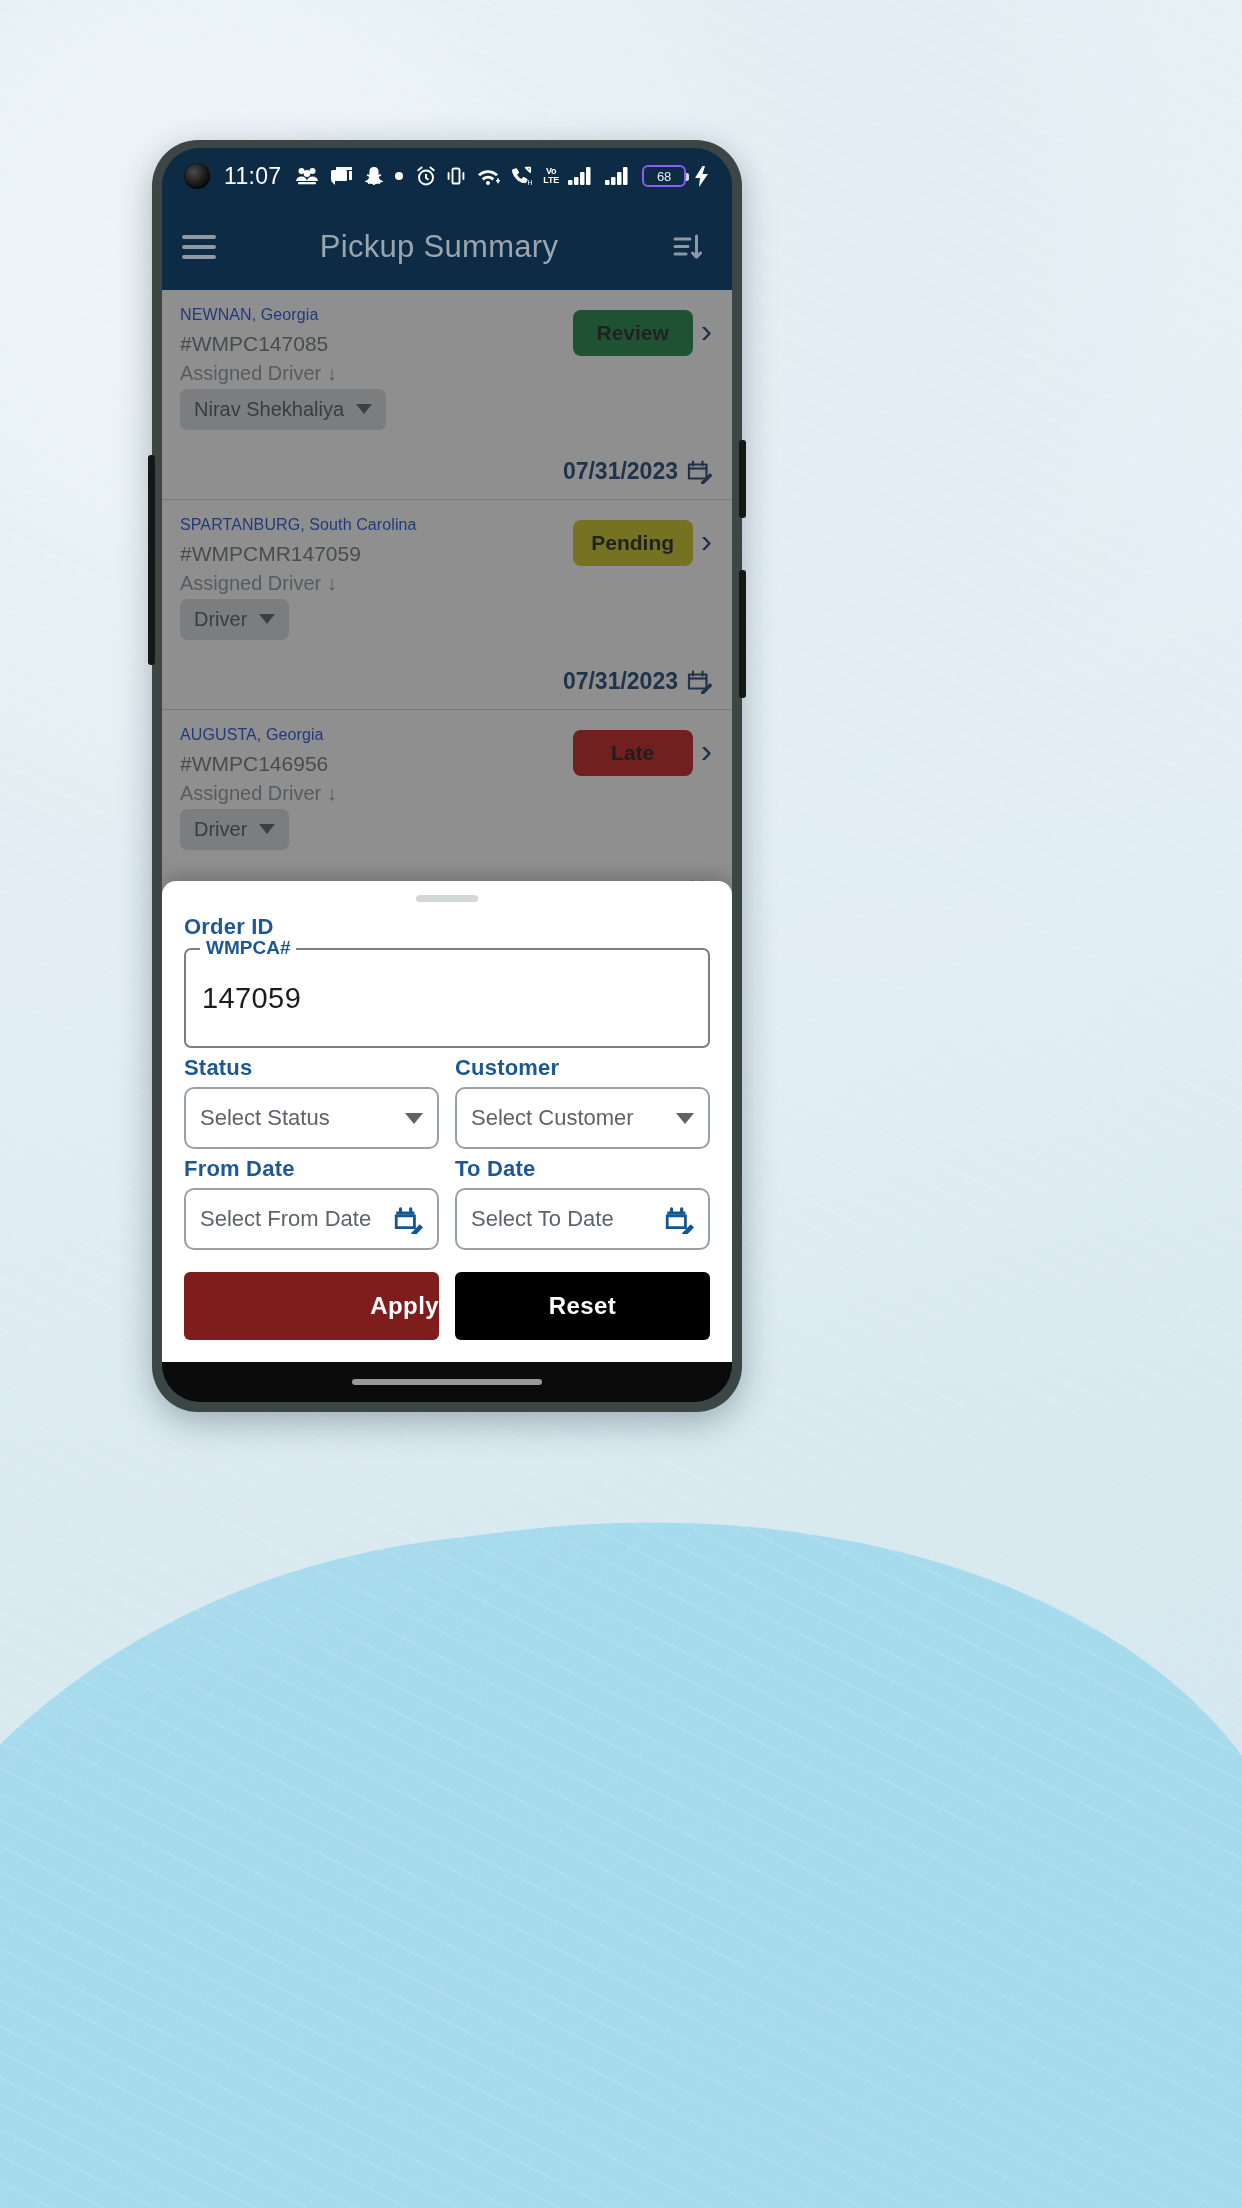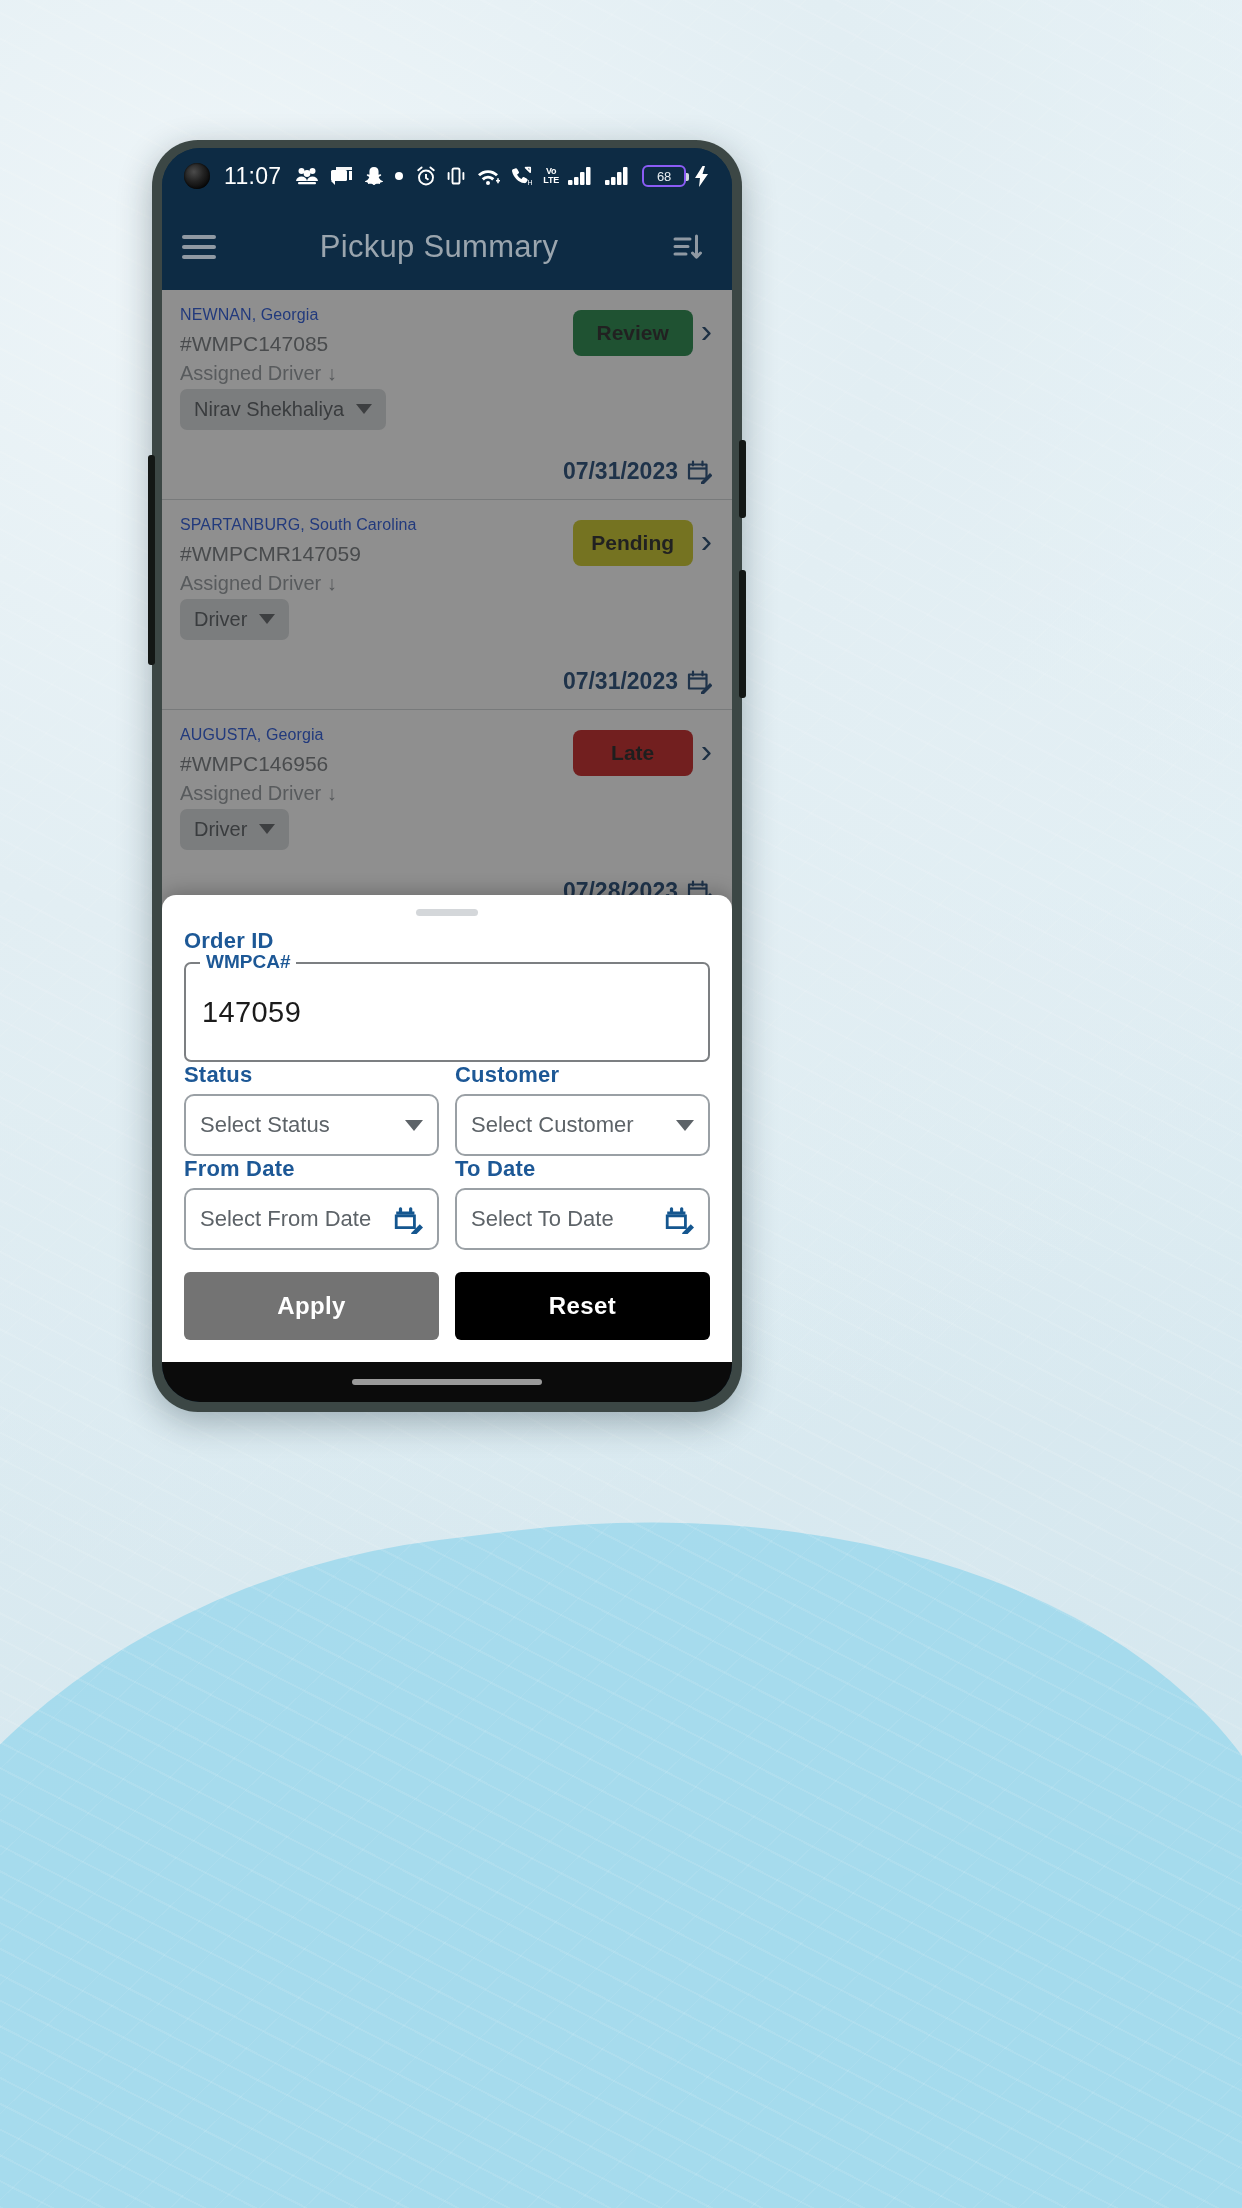--- a/index.html
+++ b/index.html
@@ -213,21 +213,21 @@
     display: flex; align-items: center;
     padding: 0 16px;
     margin-top: 8px;
   }
   .outlined legend {
     position: absolute; top: -13px; left: 14px;
     background: #fff; padding: 0 6px;
     color: #1d5896; font-size: 19px; font-weight: 600;
   }
   .outlined .val { font-size: 29px; color: #1b1b1b; letter-spacing: .4px; }
-  .two-col { display: flex; gap: 16px; margin-top: 0; }
+  .two-col { display: flex; gap: 16px; margin-top: 7px; }
   .col { flex: 1 1 0; min-width: 0; }
   .select-box, .date-box {
     border: 2px solid #9aa0a5; border-radius: 10px;
     height: 62px; display: flex; align-items: center;
     padding: 0 14px; margin-top: 6px;
     background: #fff;
   }
   .select-box .ph, .date-box .ph {
     flex: 1 1 auto; color: #5d6368; font-size: 22px;
     white-space: nowrap; overflow: hidden; text-overflow: ellipsis;
@@ -237,21 +237,21 @@
     border-left: 9px solid transparent; border-right: 9px solid transparent;
     border-top: 11px solid #5d6368;
   }
   .btn-row { display: flex; gap: 16px; margin-top: 22px; }
   .btn {
     flex: 1 1 0; height: 68px; border: none; border-radius: 6px;
     font-size: 24px; font-weight: 700; letter-spacing: .4px;
     cursor: pointer;
     font-family: "Liberation Sans", sans-serif;
   }
-  .btn-apply { background: #737373; color: #fff; }
+  .btn-apply { background: #7f1d1d; color: #fff; text-align: right; }
   .btn-reset { background: #000; color: #fff; }
 
   
   .navbar {
     height: 40px; background: #0b0b0b;
     display: flex; align-items: center; justify-content: center;
     flex: 0 0 auto;
   }
   .nav-pill { width: 190px; height: 6px; border-radius: 4px; background: #9a9a9a; }
 </style>

